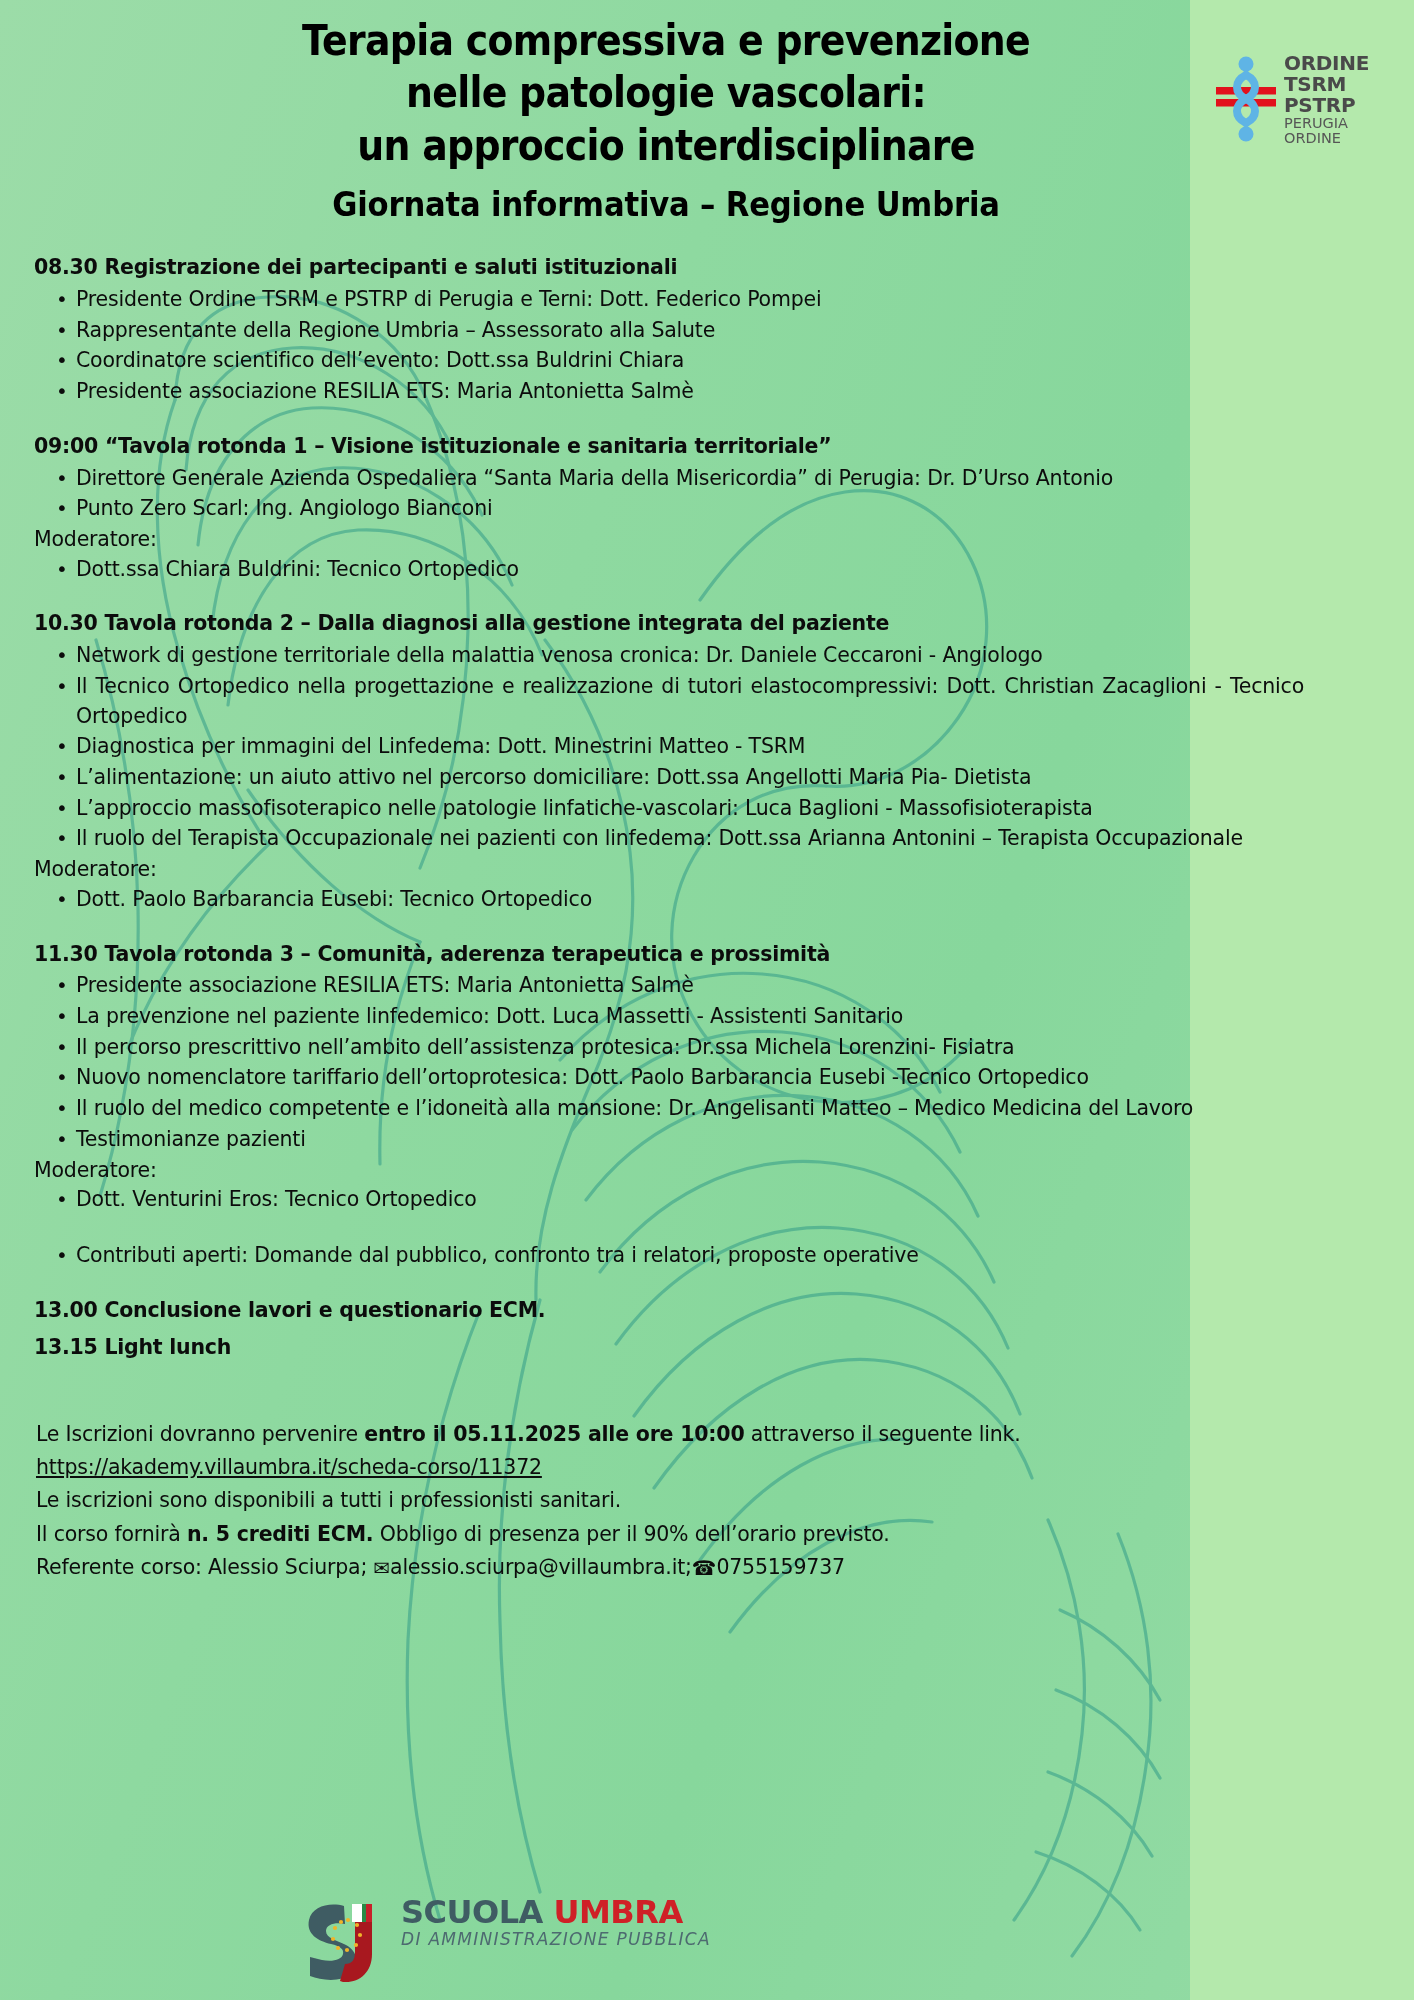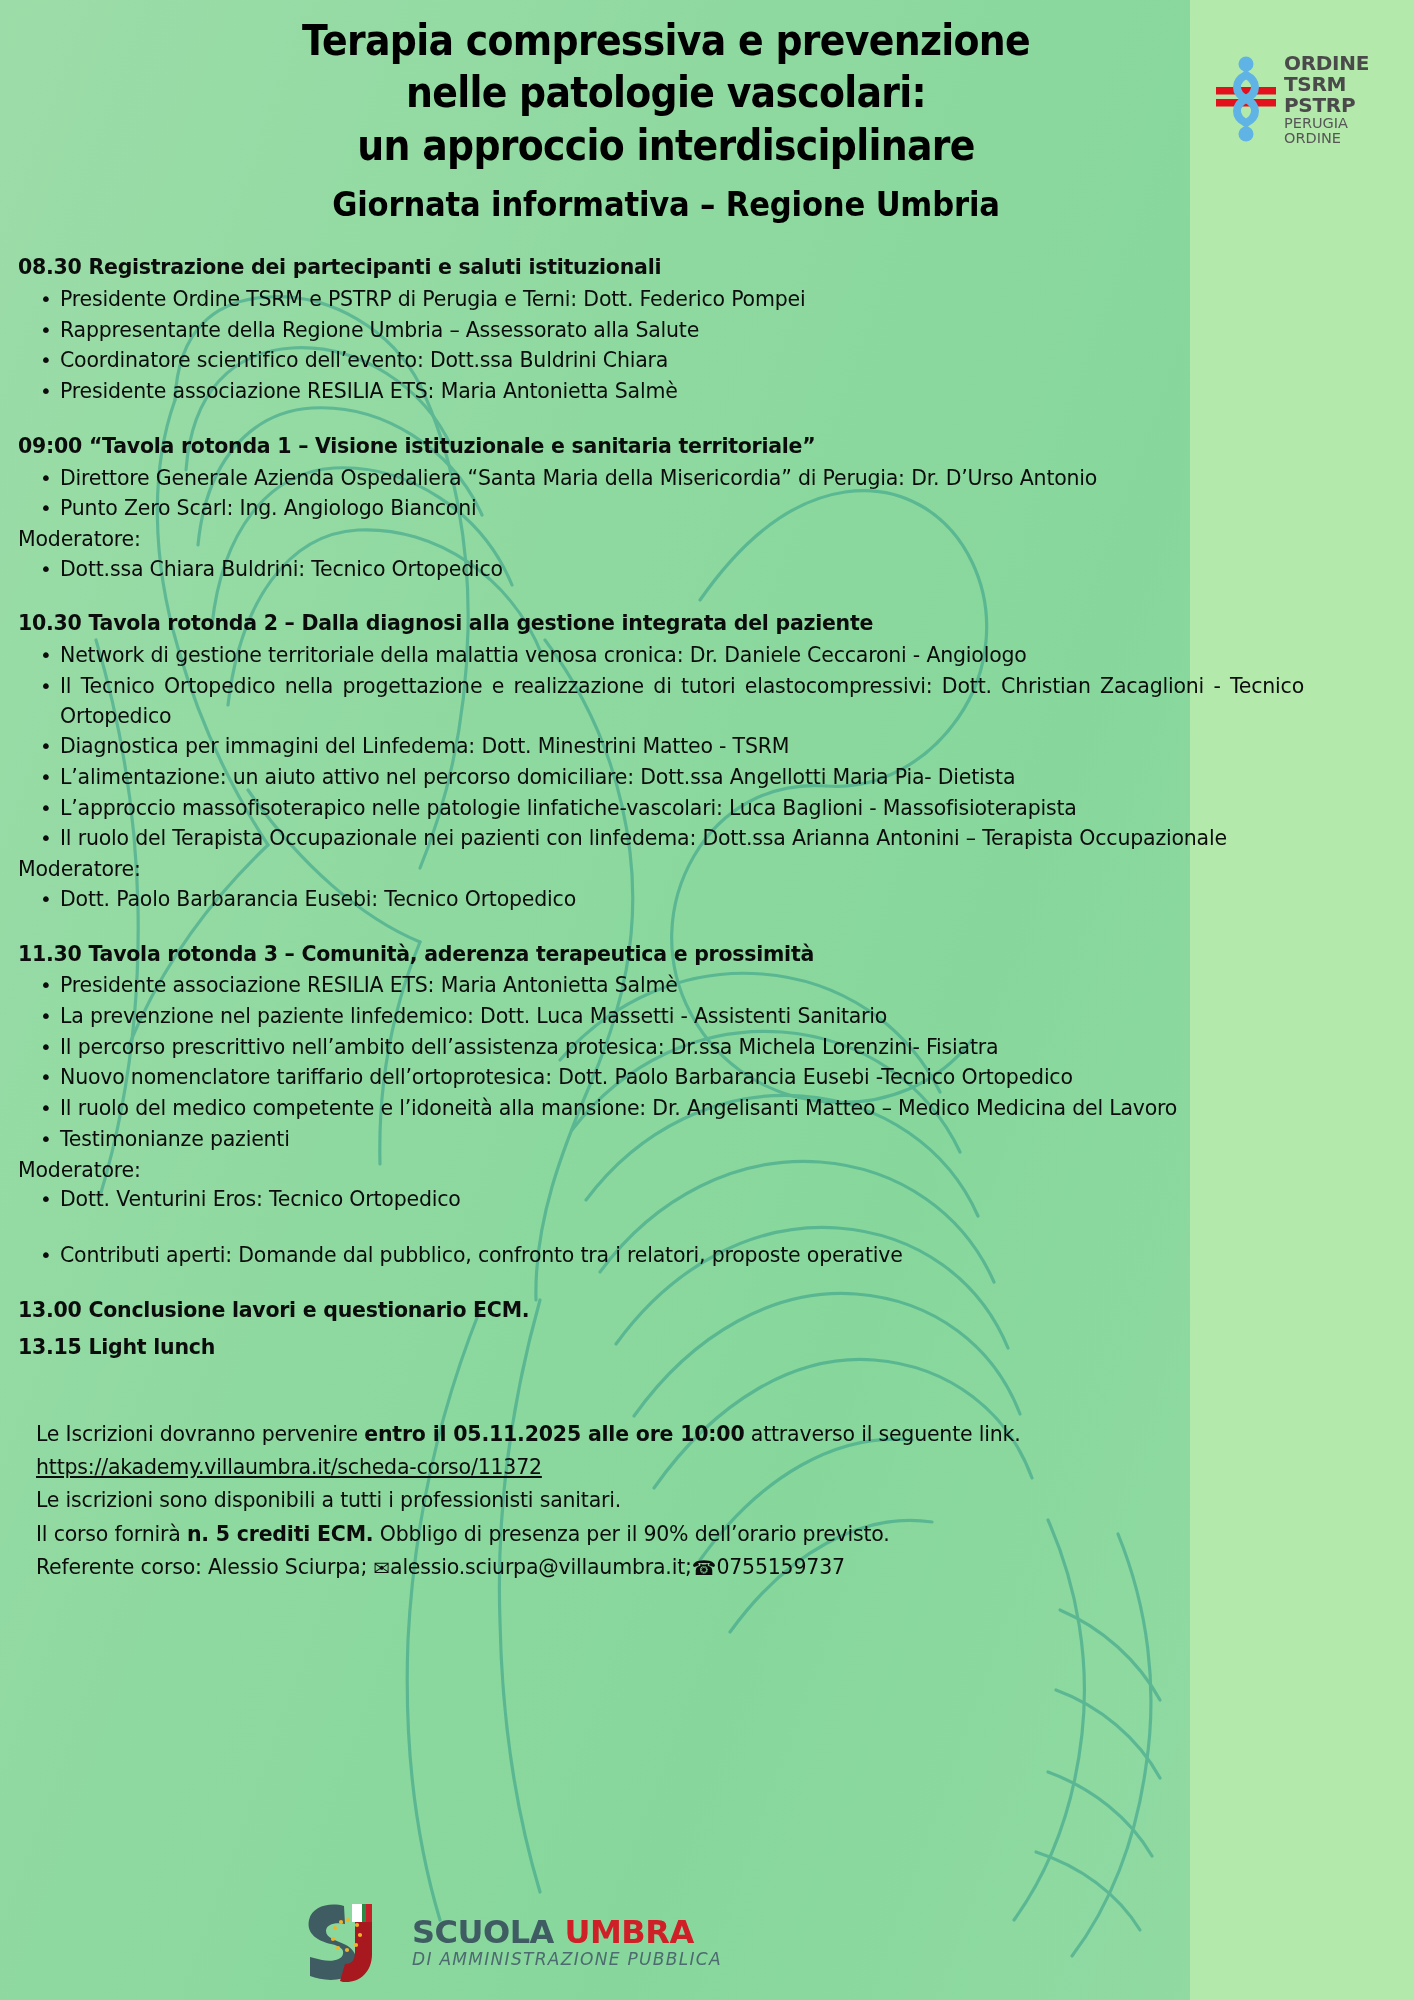--- a/index.html
+++ b/index.html
@@ -116,21 +116,21 @@
     transform-origin: center;
     white-space: nowrap;
   }
 
   
   #program {
     margin-top: 30px;
     padding: 0 22px 0 18px;
     color: #0c0c0c;
   }
-  .sec { margin-bottom: 26px; }
+  .sec { margin-bottom: 26px; margin-left: 16px; }
   .sec:last-child { margin-bottom: 0; }
   .sec-head {
     font-weight: bold;
     font-size: 20.5px;
     line-height: 1.35;
     letter-spacing: -0.25px;
     margin-bottom: 3px;
   }
   .mod-label {
     font-size: 20.5px;
@@ -182,22 +182,21 @@
     transform: translateY(1px);
   }
 
   
   #scuola-logo {
     position: absolute;
     left: 300px;
     top: 1896px;
     z-index: 6;
     display: flex;
-    align-items: center;
-    gap: 16px;
+    gap: 5px;
   }
   #scuola-mark { width: 96px; height: 92px; flex: 0 0 96px; }
   #scuola-text { line-height: 1.0; }
   #scuola-text .top { font-size: 32px; font-weight: bold; letter-spacing: -0.5px; }
   #scuola-text .top .a { color: #3f5c63; }
   #scuola-text .top .b { color: #cf2027; }
   #scuola-text .sub {
     font-size: 17px;
     font-style: italic;
     color: #4d6a70;

